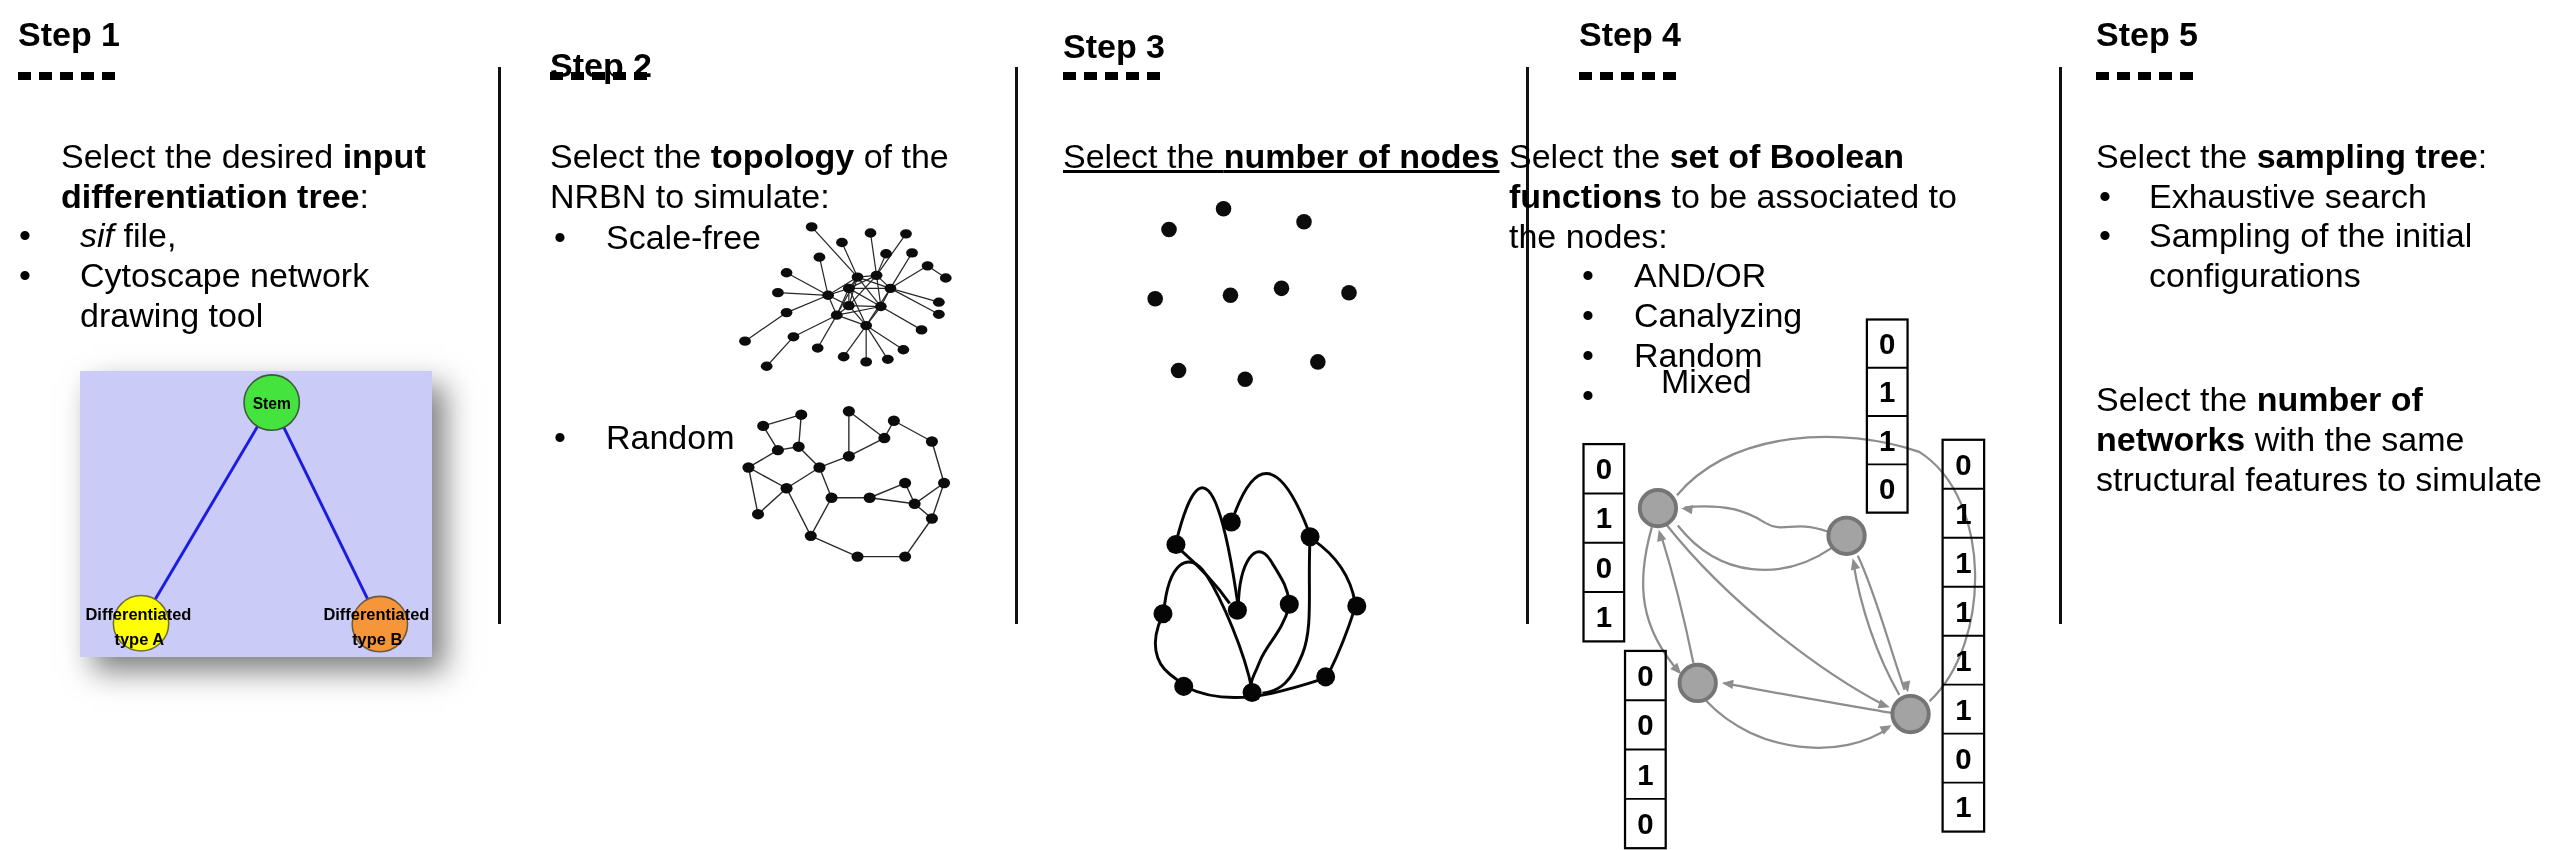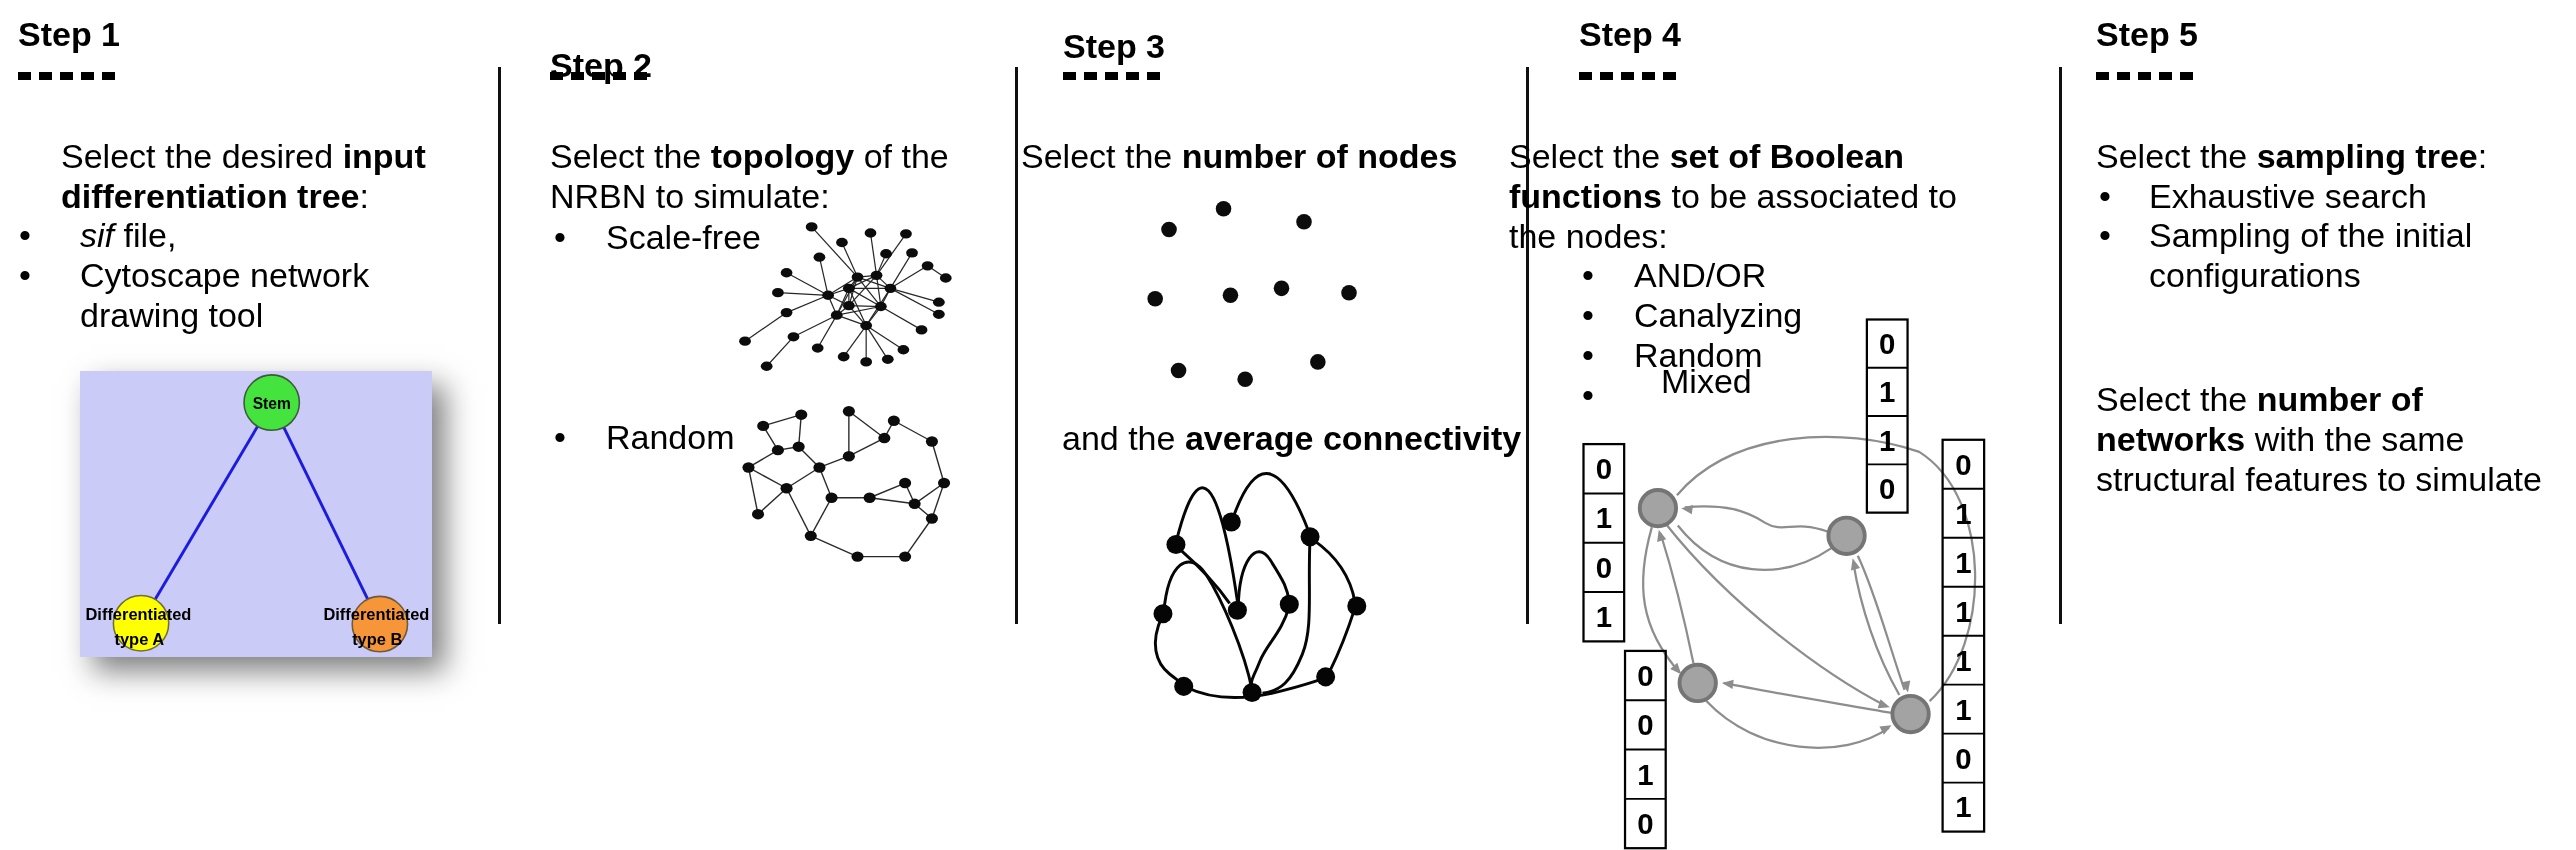--- a/index.html
+++ b/index.html
@@ -280,22 +280,21 @@
     <div class="t" style="left:18px;top:136px;margin-left:43px;">Select the desired <b>input</b><br><b>differentiation tree</b>:</div>
     <div class="t" style="left:19px;top:215px;">•</div>
     <div class="t" style="left:80px;top:215px;"><i>sif</i> file,</div>
     <div class="t" style="left:19px;top:255px;">•</div>
     <div class="t" style="left:80px;top:255px;">Cytoscape network<br>drawing tool</div>
     <div class="t" style="left:550px;top:136px;">Select the <b>topology</b> of the<br>NRBN to simulate:</div>
     <div class="t" style="left:554px;top:217px;">•</div>
     <div class="t" style="left:606px;top:217px;">Scale-free</div>
     <div class="t" style="left:554px;top:417px;">•</div>
     <div class="t" style="left:606px;top:417px;">Random</div>
-    <div class="t" style="left:1021px;top:136px;">Select the <b>number of nodes</b></div>
-    <div class="t" style="left:1062px;top:418px;">and the <b>average connectivity</b></div>
+    <div class="t" style="left:1063px;top:136px;text-decoration:underline;">Select the <b>number of nodes</b></div>
     <div class="t" style="left:1509px;top:136px;">Select the <b>set of Boolean</b><br><b>functions</b> to be associated to<br>the nodes:</div>
     <div class="t" style="left:1582px;top:255px;">•</div>
     <div class="t" style="left:1634px;top:255px;">AND/OR</div>
     <div class="t" style="left:1582px;top:295px;">•</div>
     <div class="t" style="left:1634px;top:295px;">Canalyzing</div>
     <div class="t" style="left:1582px;top:335px;">•</div>
     <div class="t" style="left:1634px;top:335px;">Random</div>
     <div class="t" style="left:1582px;top:375px;">•</div>
     <div class="t" style="left:1634px;top:361px;margin-left:27px;">Mixed</div>
     <div class="t" style="left:2096px;top:136px;">Select the <b>sampling tree</b>:</div>

